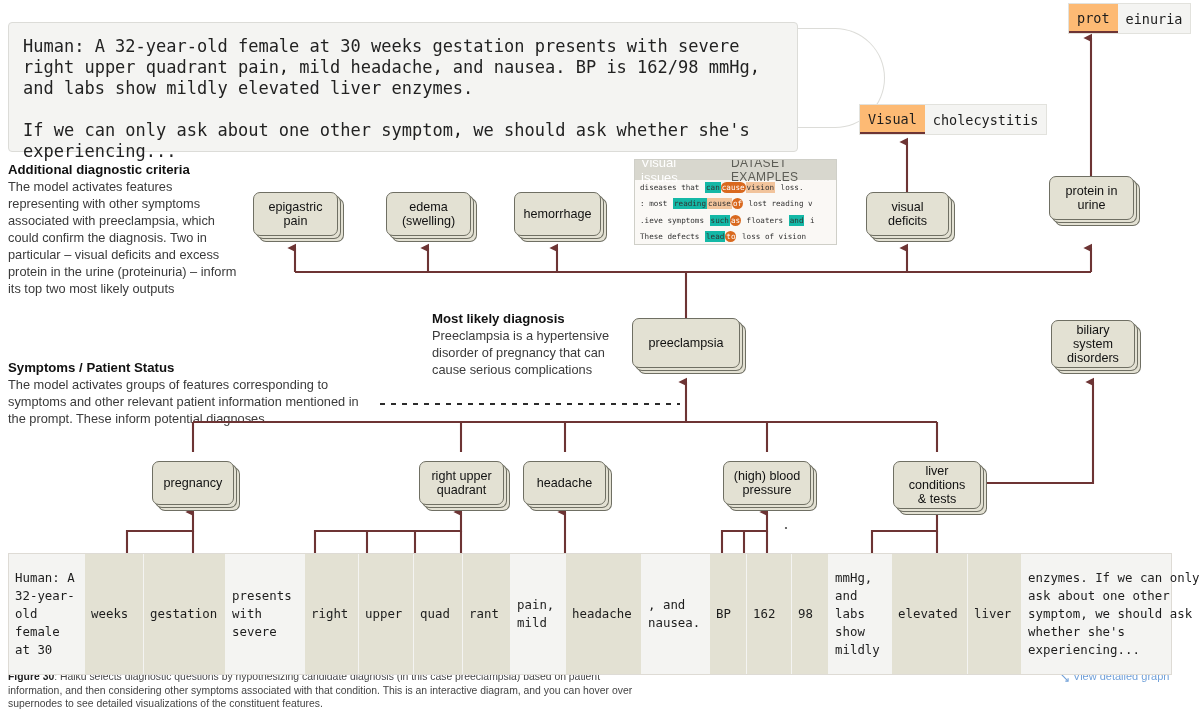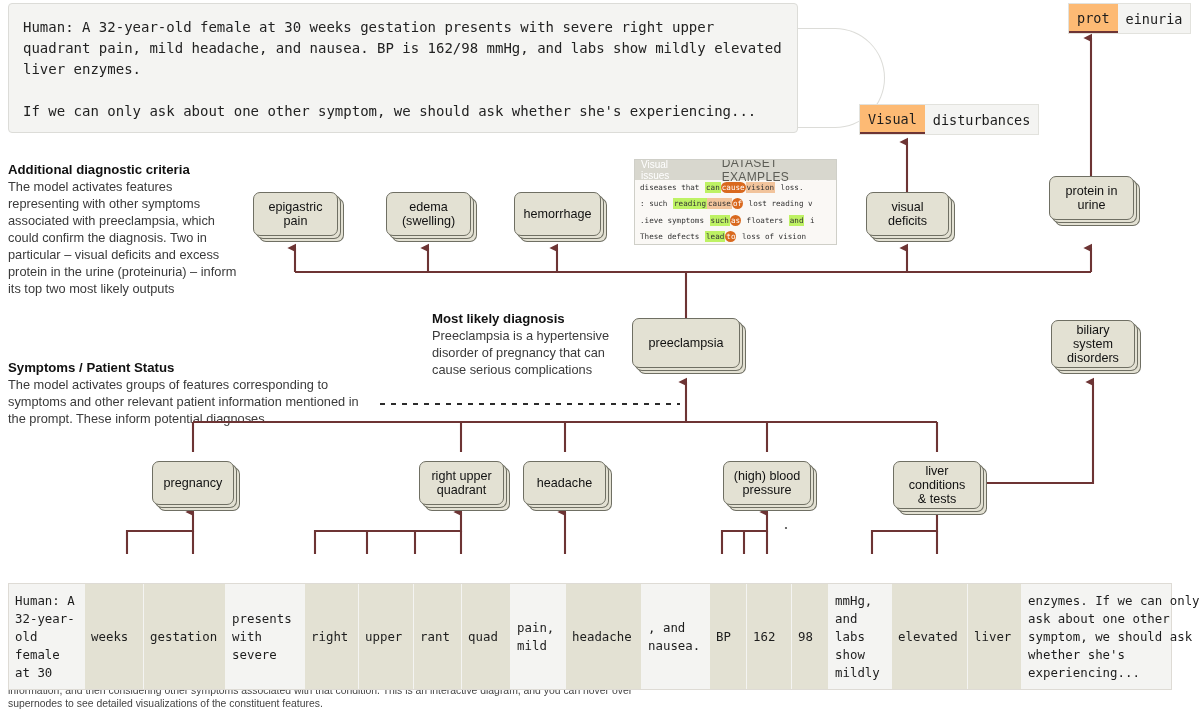--- a/index.html
+++ b/index.html
@@ -8,24 +8,24 @@
     width:1200px; height:723px;
     background:#ffffff;
     font-family:"Liberation Sans", sans-serif;
     position:relative;
     overflow:hidden;
   }
   #stage { position:absolute; left:0; top:0; width:1200px; height:723px; }
 
   
   .prompt-bubble{
-    position:absolute; left:8px; top:3px; width:790px; height:130px;
+    position:absolute; left:8px; top:22px; width:790px; height:130px;
     background:#f4f4f2; border:1px solid #dcdcd8; border-radius:4px;
     font-family:"DejaVu Sans Mono","Liberation Mono",monospace;
-    font-size:14px; line-height:21px; color:#222;
+    font-size:17px; line-height:21px; color:#222;
     padding:13px 14px 0 14px; white-space:pre-wrap;
   }
   .bubble-tail{
     position:absolute; left:795px; top:28px; width:90px; height:100px;
     border:1px solid #dcdcd8; border-left:none;
     border-radius:0 55px 55px 0;
     background:#ffffff;
   }
   .bubble-tail-in{
     position:absolute; left:-4px; top:1px; width:10px; height:96px; background:#fff;
@@ -75,33 +75,33 @@
     position:absolute; left:634px; top:159px; width:203px; height:86px;
     background:#faf8f5; border:1px solid #cfcfc8; z-index:9;
     font-family:"DejaVu Sans Mono","Liberation Mono",monospace;
     overflow:hidden;
   }
   #ds-head{
     height:20px; background:#d8d7ce;
     display:flex; align-items:center; justify-content:space-between;
     padding:0 6px;
   }
-  #ds-title{ font-family:"Liberation Sans",sans-serif; font-size:10px; color:#fff; }
+  #ds-title{ font-family:"Liberation Sans",sans-serif; font-size:13px; color:#fff; }
   #ds-sub{ font-family:"Liberation Sans",sans-serif; font-size:12px; font-weight:normal;
            letter-spacing:.35px; color:#5c5c55;margin-left:31px; }
   .ds-line{ font-size:7.6px; line-height:16.3px; white-space:nowrap;
             padding-left:4px; color:#333; }
   .ds-line span{ padding:1px 1px; }
-  .w1{ background:#bef264; }
+  .w1{ background:#14b8a6; }
   .w2{ background:#f2c49c; }
   .w3{ background:#d9691f; color:#fff; border-radius:6px; padding:1px 4px; }
 
   
   #tokstrip{
-    position:absolute; left:8px; top:583px; width:1164px; height:107px;
+    position:absolute; left:8px; top:553px; width:1164px; height:122px;
     background:#f4f4f2; border:1px solid #dedbd5;
     display:flex; align-items:stretch; z-index:4;
   }
   .tok{
     font-family:"DejaVu Sans Mono","Liberation Mono",monospace;
     font-size:12.4px; line-height:18px; color:#1d1d1d;
     display:flex; align-items:center;
     padding:0 6px; white-space:pre-wrap;
     border-right:1px solid #f4f4f2;
   }
@@ -187,21 +187,21 @@
 
 If we can only ask about one other symptom, we should ask whether she's experiencing...</div>
 
   <div class="out-row" id="out-prot">
     <span class="out-tok hl">prot</span>
     <span class="out-tok">einuria</span>
   </div>
 
   <div class="out-row" id="out-visual">
     <span class="out-tok hl">Visual</span>
-    <span class="out-tok">disturbances</span>
+    <span class="out-tok">cholecystitis</span>
   </div>
 
   <div class="ann" id="ann-criteria">
     <div class="ann-title">Additional diagnostic criteria</div>
     <div class="ann-body">The model activates features representing with other symptoms associated with preeclampsia, which could confirm the diagnosis. Two in particular – visual deficits and excess protein in the urine (proteinuria) – inform its top two most likely outputs</div>
   </div>
 
   <div class="ann" id="ann-symptoms">
     <div class="ann-title">Symptoms / Patient Status</div>
     <div class="ann-body">The model activates groups of features corresponding to symptoms and other relevant patient information mentioned in the prompt. These inform potential diagnoses</div>
@@ -262,35 +262,35 @@
       </div>
     </div>
 
   <div id="ds-pop">
     <div id="ds-head">
       <span id="ds-title">Visual issues</span>
       <span id="ds-sub">DATASET EXAMPLES</span>
     </div>
     <div id="ds-body">
         <div class="ds-line"><span>diseases that </span><span class="w1">can</span><span class="w3">cause</span><span class="w2">vision</span><span> loss.</span></div>
-        <div class="ds-line"><span>: such </span><span class="w1">reading</span><span class="w2">cause</span><span class="w3">of</span><span> lost reading v</span></div>
+        <div class="ds-line"><span>: most </span><span class="w1">reading</span><span class="w2">cause</span><span class="w3">of</span><span> lost reading v</span></div>
         <div class="ds-line"><span>.ieve symptoms </span><span class="w1">such</span><span class="w3">as</span><span> floaters </span><span class="w1">and</span><span> i</span></div>
         <div class="ds-line"><span>These defects </span><span class="w1">lead</span><span class="w3">to</span><span> loss of vision</span></div>
       </div>
   </div>
 
   <div id="tokstrip">
       <div class="tok" style="width: 76px; flex: 0 0 76px;">Human: A 32-year-old female at 30</div>
       <div class="tok act" style="width: 59px; flex: 0 0 59px;">weeks</div>
       <div class="tok act" style="width: 82px; flex: 0 0 82px;">gestation</div>
       <div class="tok" style="width: 79px; flex: 0 0 79px;">presents with severe</div>
       <div class="tok act" style="width: 54px; flex: 0 0 54px;">right</div>
       <div class="tok act" style="width: 55px; flex: 0 0 55px;">upper</div>
+      <div class="tok act" style="width: 49px; flex: 0 0 49px;">quad</div>
       <div class="tok act" style="width: 48px; flex: 0 0 48px;">rant</div>
-      <div class="tok act" style="width: 49px; flex: 0 0 49px;">quad</div>
       <div class="tok" style="width: 55px; flex: 0 0 55px;">pain, mild</div>
       <div class="tok act" style="width: 76px; flex: 0 0 76px;">headache</div>
       <div class="tok" style="width: 68px; flex: 0 0 68px;">, and nausea.</div>
       <div class="tok act" style="width: 37px; flex: 0 0 37px;">BP</div>
       <div class="tok act" style="width: 45px; flex: 0 0 45px;">162</div>
       <div class="tok act" style="width: 37px; flex: 0 0 37px;">98</div>
       <div class="tok" style="width: 63px; flex: 0 0 63px;">mmHg, and labs show mildly</div>
       <div class="tok act" style="width: 76px; flex: 0 0 76px;">elevated</div>
       <div class="tok act" style="width: 54px; flex: 0 0 54px;">liver</div>
       <div class="tok" style="width: 199px; flex: 0 0 199px;">enzymes. If we can only ask about one other symptom, we should ask whether she's experiencing...</div>

